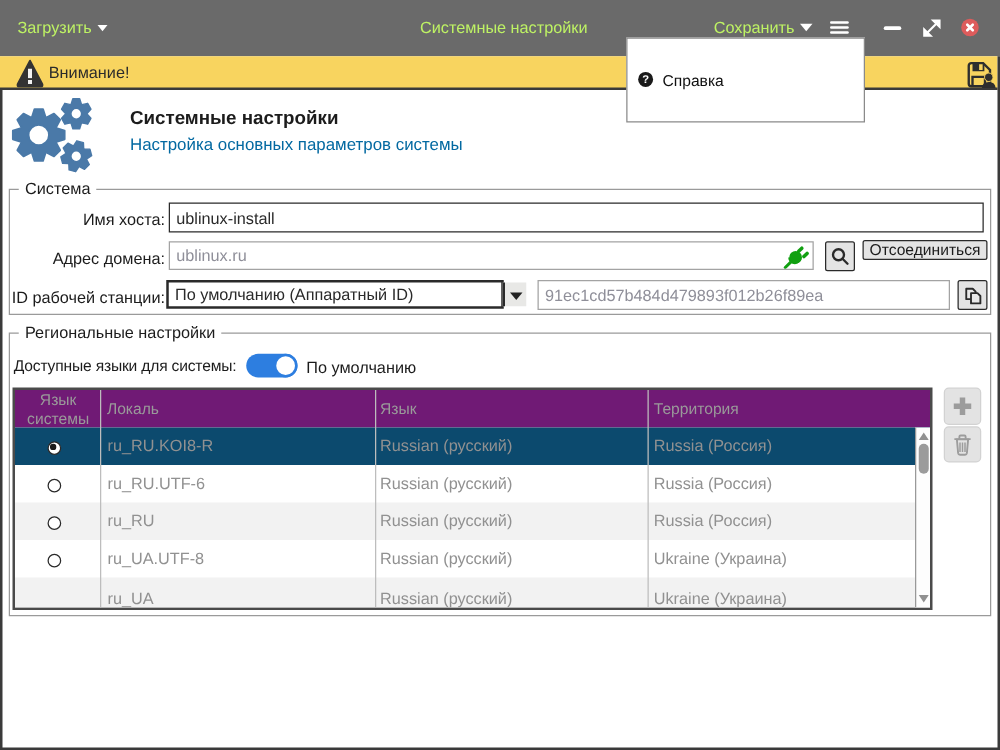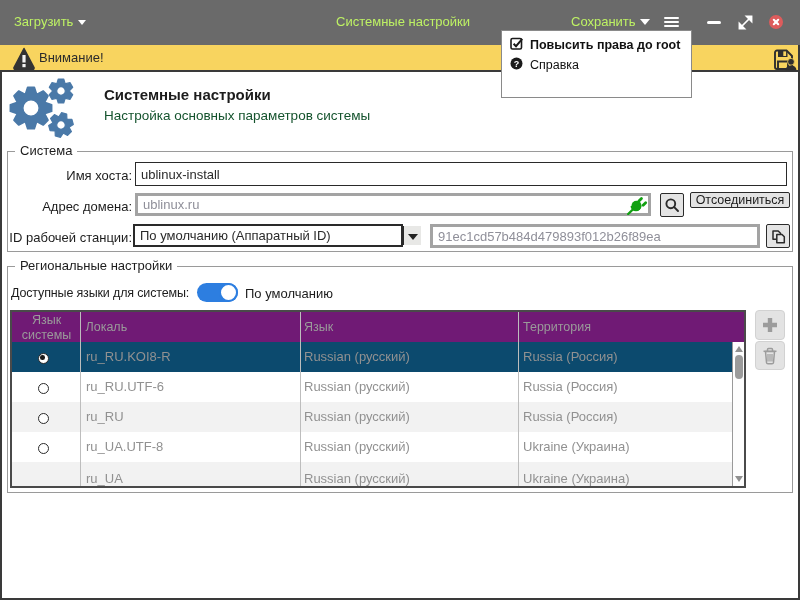--- a/index.html
+++ b/index.html
@@ -17,27 +17,27 @@
 
 .warnbar{position:absolute;left:0;top:45px;width:798px;height:27px;background:#f8d45f;border-bottom:2px solid #3a3a3a}
 .warnbar .txt{position:absolute;left:39px;top:5px;font-size:13px;color:#2b2b2b}
 
 .menu{position:absolute;left:501px;top:30px;width:191px;height:68px;background:#fff;border:1px solid #8a8a8a;z-index:60}
 .menu .item{position:absolute;left:0;width:100%;height:22px;font-size:12.5px;color:#111}
 .menu .item .label{position:absolute;left:28px;top:4px;white-space:nowrap}
 .menu .item .ic{position:absolute;left:8px;top:3px;width:13px;height:13px}
 
 .h-title{position:absolute;left:104px;top:86px;font-size:15px;font-weight:bold;color:#1c1c1c}
-.h-sub{position:absolute;left:104px;top:107.5px;font-size:13.5px;color:#14532d}
+.h-sub{position:absolute;left:104px;top:107.5px;font-size:13.5px;color:#0369a1}
 
 .fset{position:absolute;border:1px solid #9a9a9a;background:transparent}
 .fset .legend{position:absolute;top:-9px;left:7px;background:#fff;padding:0 5px;font-size:13px;color:#1c1c1c;white-space:nowrap}
 .lbl{position:absolute;font-size:13px;color:#1c1c1c;white-space:nowrap;text-align:right}
 .inp{position:absolute;background:#fff;border:2px solid #2a2a2a;font-size:13px;color:#2a2a2a;padding-left:5px;display:flex;align-items:center}
-.inp.dis{border:3px solid #a3a3a3;color:#8f8f99}
+.inp.dis{border:1px solid #a3a3a3;color:#8f8f99}
 .btn{position:absolute;background:#e4e4e4;border:1.6px solid #2a2a2a;border-radius:2px;font-size:12.5px;color:#1c1c1c;display:flex;align-items:center;justify-content:center}
 
 .toggle{position:absolute;left:197px;top:283px;width:41px;height:19px;border-radius:10px;background:#2d7ee0}
 .toggle .knob{position:absolute;right:0px;top:0px;width:19px;height:19px;border-radius:50%;background:#fff;border:2px solid #2d7ee0}
 
 .tbl{position:absolute;left:10px;top:310px;width:736px;height:178px;border:2px solid #4a4a4a;background:#fff;overflow:hidden}
 .thead{position:absolute;left:0;top:0;width:100%;height:30px;background:#701a75;color:#9a9a9a;font-size:12.5px}
 .row{position:absolute;left:0;width:100%;height:30px;font-size:13px;color:#919191}
 .row .c2{position:absolute;left:74px;top:7px}
 .row .c3{position:absolute;left:292px;top:7px}
@@ -211,27 +211,20 @@
       <line x1="7.5" y1="9.3" x2="20.5" y2="9.3"></line>
       <path d="M11.5,9 v-1.6 a1,1 0 0 1 1,-1 h3 a1,1 0 0 1 1,1 V9"></path>
       <line x1="12" y1="12" x2="12" y2="19.5" stroke-width="1.2"></line>
       <line x1="14" y1="12" x2="14" y2="19.5" stroke-width="1.2"></line>
       <line x1="16" y1="12" x2="16" y2="19.5" stroke-width="1.2"></line>
     </g>
   </svg>
 </div>
 
 <div class="menu">
-  <div class="item" style="top:3px">
-    <svg class="ic" viewBox="0 0 13 13">
-        <rect x="1" y="1.5" width="10.5" height="10.5" rx="1.5" fill="none" stroke="#1a1a1a" stroke-width="1.6"></rect>
-        <path d="M3.6,6.8 L6,9.2 L12.3,1.8" fill="none" stroke="#1a1a1a" stroke-width="2"></path>
-      </svg>
-    <div class="label" style="font-weight:bold">Повысить права до root</div>
-  </div>
   <div class="item" style="top:22.5px">
     <svg class="ic" viewBox="0 0 13 13">
         <circle cx="6.5" cy="6.5" r="6" fill="#1a1a1a"></circle>
         <text x="6.5" y="9.6" text-anchor="middle" font-size="9" font-weight="bold" fill="#fff" font-family="Liberation Sans">?</text>
       </svg>
     <div class="label">Справка</div>
   </div>
 </div>
 
 <div class="abs" style="left:0;top:71px;width:1.5px;height:529px;background:#3a3a3a;z-index:55"></div>

